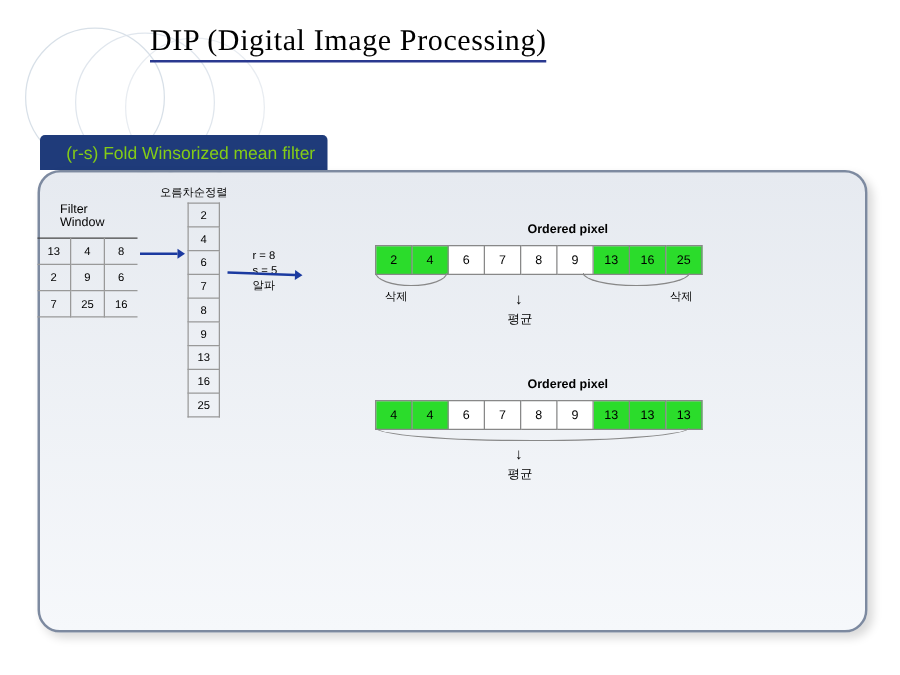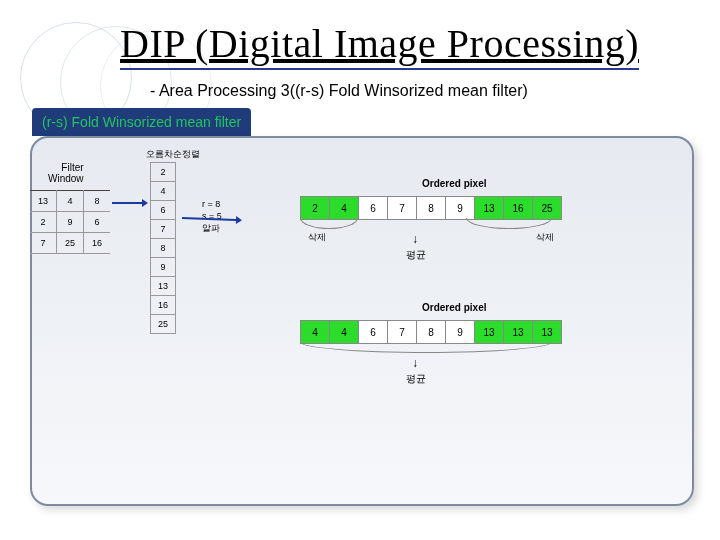--- a/index.html
+++ b/index.html
@@ -4,39 +4,39 @@
 <style>
   html,body{margin:0;padding:0;background:#fff;font-family:"Malgun Gothic",Arial,sans-serif;}
   .slide{position:relative;width:720px;height:540px;overflow:hidden;}
 
   
   .circ{position:absolute;border:1px solid #d8e0e8;border-radius:50%;}
   .circ.a{width:110px;height:110px;left:20px;top:22px;}
   .circ.b{width:110px;height:110px;left:60px;top:26px;opacity:.8;}
   .circ.c{width:110px;height:110px;left:100px;top:30px;opacity:.6;}
 
-  .title{position:absolute;left:120px;top:20px;font-size:40px;font-family:"Times New Roman",serif;font-weight:400;letter-spacing:.5px;text-decoration:underline;}
+  .title{position:absolute;left:120px;top:20px;font-size:24px;font-family:"Times New Roman",serif;font-weight:400;letter-spacing:.5px;}
   .title .u{border-bottom:2px solid #2a3990;padding-bottom:2px;}
   .subtitle{position:absolute;left:150px;top:82px;font-size:16px;}
 
-  .tab{position:absolute;left:32px;top:108px;background:#1f3b7a;color:#22c55e;font-size:14px;padding:6px 10px 6px 10px;border-radius:4px 4px 0 0;}
+  .tab{position:absolute;left:32px;top:108px;background:#1f3b7a;color:#84cc16;font-size:14px;padding:6px 10px 6px 21px;border-radius:4px 4px 0 0;}
 
   .panel{position:absolute;left:30px;top:136px;width:660px;height:366px;border:2px solid #7d8aa0;background:linear-gradient(180deg,#e6eaf0 0%,#f6f8fb 100%);border-radius:18px;box-shadow:4px 4px 8px rgba(0,0,0,.15);}
   .lbl{position:absolute;font-size:10px;}
 
   
-  .fwlabel{position:absolute;left:48px;top:162px;font-size:10px;line-height:11px;text-align:right;}
+  .fwlabel{position:absolute;left:48px;top:162px;font-size:10px;line-height:11px;}
   .fw{position:absolute;left:30px;top:190px;border-collapse:collapse;}
   .fw td{border:1px solid #999;width:24px;height:18px;font-size:9px;text-align:center;}
   .fw tr:first-child td{border-top:1px solid #444;}
   .fw td:first-child{border-left:none;}
   .fw td:last-child{border-right:none;}
 
   
-  .sortlbl{position:absolute;left:146px;top:148px;font-size:9px;}
+  .sortlbl{position:absolute;left:128px;top:148px;font-size:9px;}
   .sortcol{position:absolute;left:150px;top:162px;border-collapse:collapse;}
   .sortcol td{border:1px solid #999;width:22px;height:16px;font-size:9px;text-align:center;}
 
   
   .rs{position:absolute;left:202px;top:198px;font-size:9px;line-height:12px;}
 
   
   .arrow{position:absolute;height:2px;background:#1b3aa0;}
   .arrow:after{content:"";position:absolute;right:-6px;top:-3px;border-left:6px solid #1b3aa0;border-top:4px solid transparent;border-bottom:4px solid transparent;}
   .arr1{left:112px;top:202px;width:30px;}
@@ -58,21 +58,20 @@
 </style>
 </head>
 <body>
 
 <div class="slide">
   <div class="circ a"></div>
   <div class="circ b"></div>
   <div class="circ c"></div>
 
   <div class="title"><span class="u">DIP (Digital Image Processing)</span></div>
-  <div class="subtitle">- Area Processing 3((r-s) Fold Winsorized mean filter)</div>
 
   <div class="tab">(r-s) Fold Winsorized mean filter</div>
 
   <div class="panel"></div>
 
   <div class="fwlabel" style="white-space:pre;">Filter
 Window</div>
   <table class="fw">
     <tbody>
         <tr>

